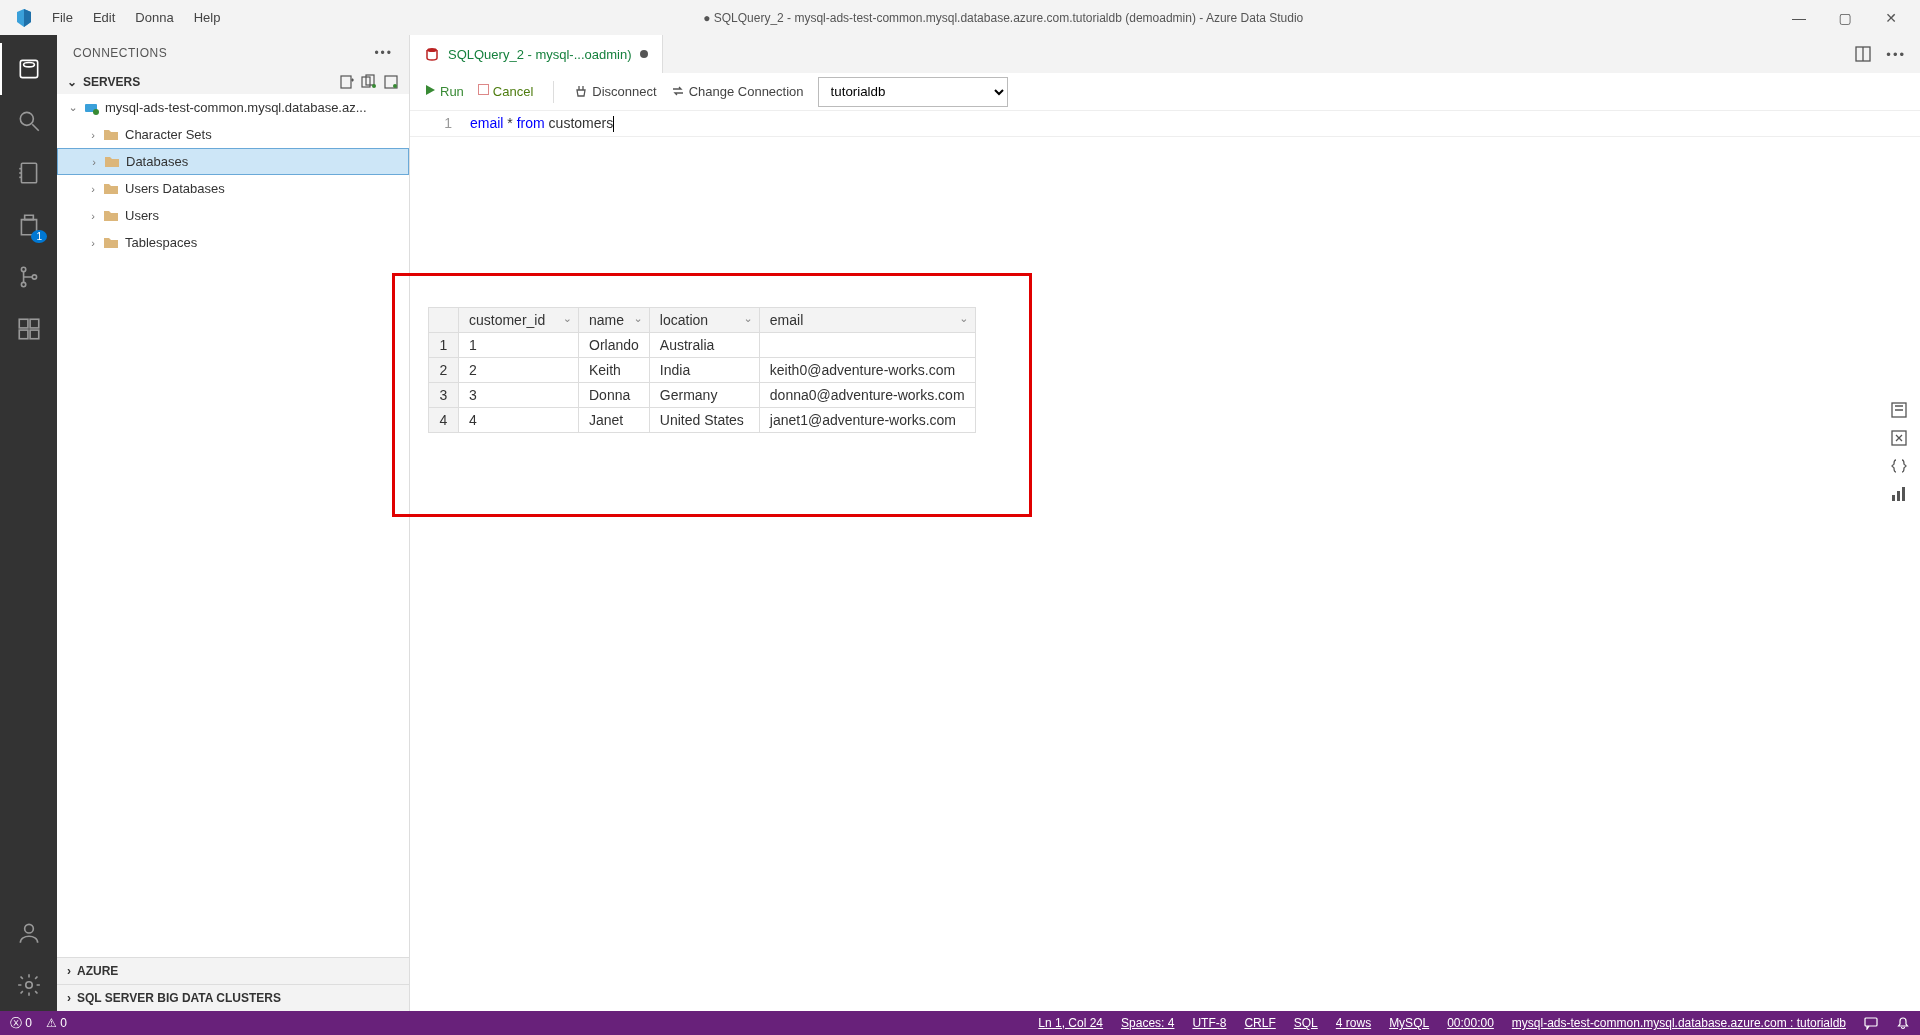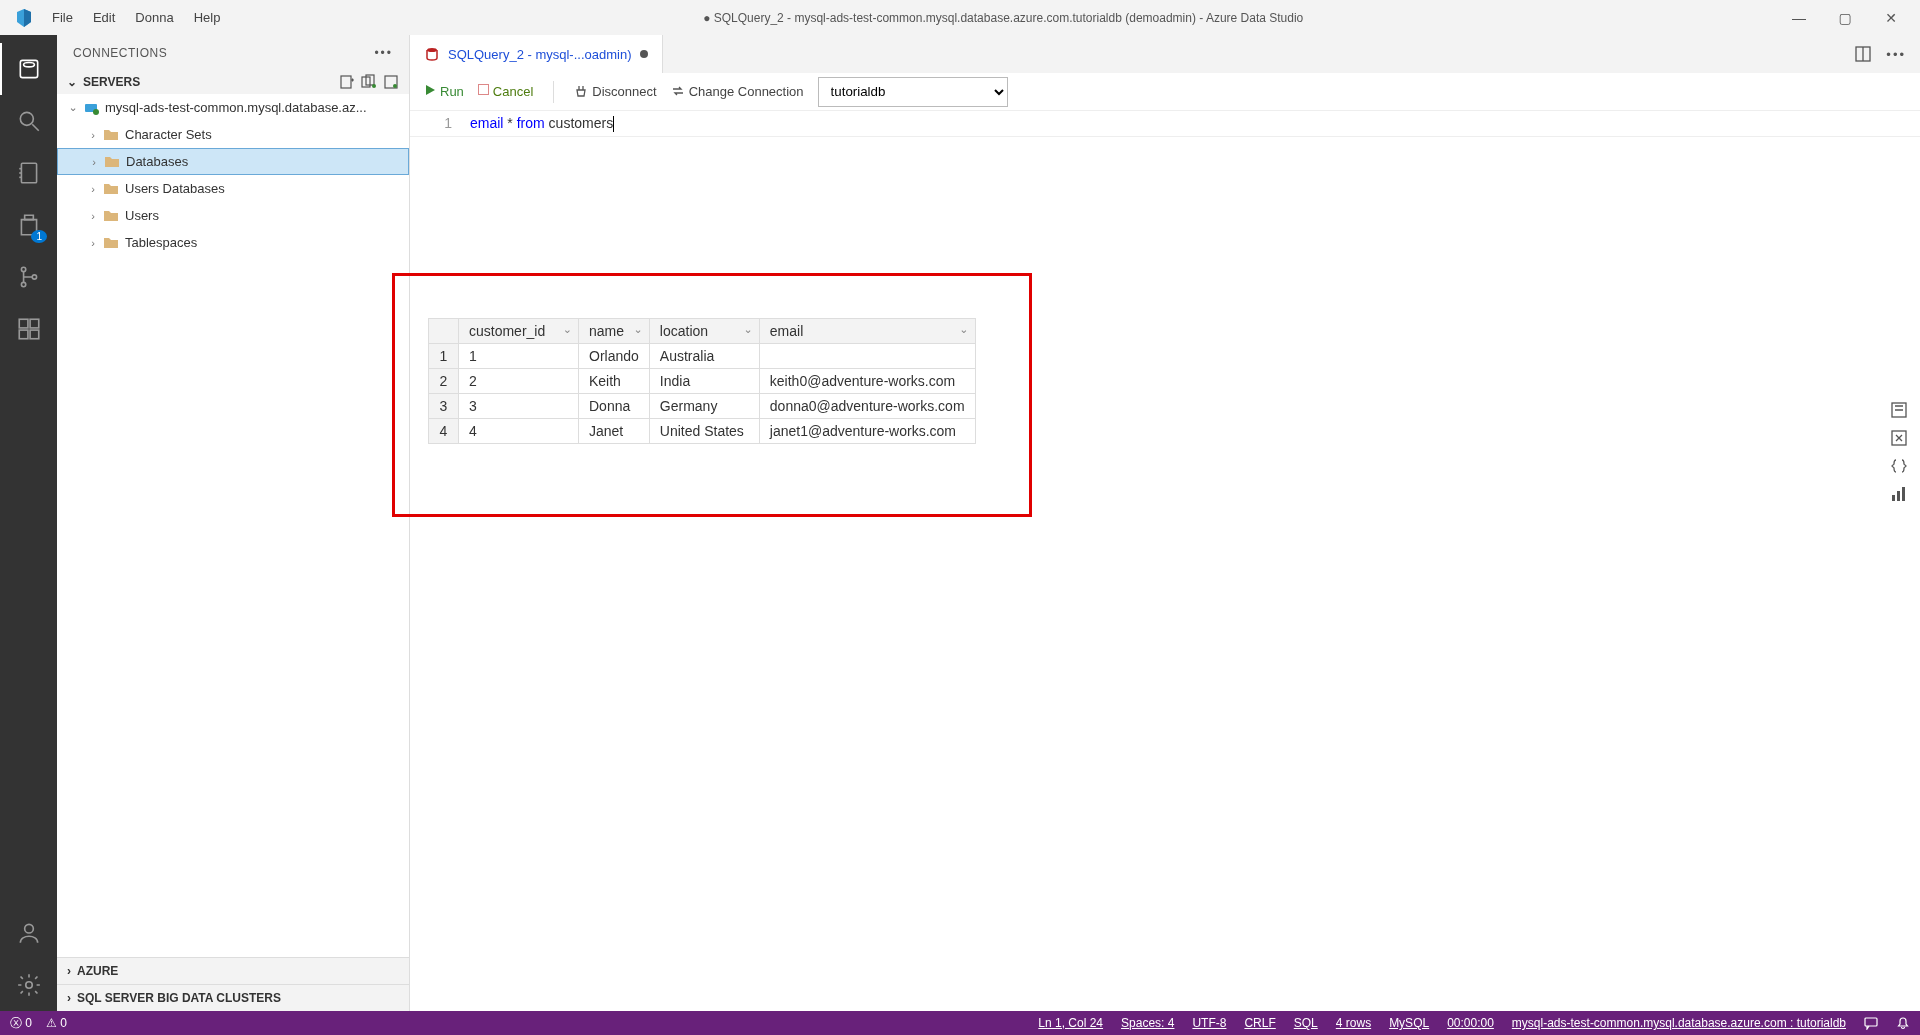--- a/index.html
+++ b/index.html
@@ -35,21 +35,21 @@
 .sidebar .tree .row.selected { background: #cde6f7; border: 1px solid #6aa9d8; }
 .sidebar .tree .twisty { width: 16px; text-align: center; color: #777; font-size: 11px; }
 .sidebar .tree .icon { margin: 0 6px 0 2px; display: inline-flex; }
 .sidebar .tree .label { color: #333; white-space: nowrap; overflow: hidden; text-overflow: ellipsis; }
 .sidebar .bottom { background: #f3f3f3; }
 .sidebar .bottom .row { display: flex; align-items: center; height: 27px; padding: 0 10px; font-weight: 700; font-size: 12px; border-top: 1px solid #ddd; }
 
 
 .editor { flex: 1; display: flex; flex-direction: column; background: #fff; position: relative; }
 .tabbar { height: 38px; background: #f3f3f3; display: flex; align-items: stretch; }
-.tab { display: flex; align-items: center; gap: 8px; padding: 0 14px; background: #fff; border-right: 1px solid #ddd; font-size: 13px; color: #1d4ed8; cursor: pointer; }
+.tab { display: flex; align-items: center; gap: 8px; padding: 0 14px; background: #fff; border-right: 1px solid #ddd; font-size: 13px; color: #15803d; cursor: pointer; }
 .tab .dirty { width: 8px; height: 8px; border-radius: 50%; background: #555; }
 .tabbar .right { margin-left: auto; display: flex; align-items: center; gap: 14px; padding-right: 14px; color: #555; }
 
 .toolbar { height: 38px; display: flex; align-items: center; padding: 0 14px; gap: 14px; border-bottom: 1px solid #eee; font-size: 13px; }
 .toolbar .btn { display: flex; align-items: flex-start; gap: 4px; color: #444; cursor: pointer; }
 .toolbar .run { color: #388a34; }
 .toolbar .cancel { color: #4d7c0f; }
 .toolbar .cancel .sq { width: 11px; height: 11px; border: 1.5px solid #d88; display: inline-block; }
 .toolbar .sep { width: 1px; height: 22px; background: #ddd; margin: 0 6px; }
 .toolbar select { height: 30px; min-width: 190px; border: 1px solid #bbb; padding: 0 8px; background: #fff; }
@@ -60,21 +60,21 @@
 .code .kw { color: #0000ff; }
 .cursor { display: inline-block; width: 1px; height: 16px; background: #000; vertical-align: middle; }
 
 .results-wrap { position: relative; margin-top: 170px; }
 .highlight { position: absolute; border: 3px solid #e00000; left: -18px; top: -34px; width: 640px; height: 244px; pointer-events: none; }
 .results { margin-left: 18px; }
 .result-tabs { display: flex; gap: 30px; padding: 0 0 10px 0; font-size: 15px; border-bottom: 1px solid #ddd; margin-bottom: 0; }
 .result-tabs .rt { color: #999; padding-bottom: 6px; cursor: pointer; }
 .result-tabs .rt.active { color: #0078d4; border-bottom: 2px solid #0078d4; font-weight: 600; }
 
-table.grid { border-collapse: collapse; font-family: Consolas, monospace; font-size: 14px; margin-top: 11px; }
+table.grid { border-collapse: collapse; font-family: Consolas, monospace; font-size: 14px; }
 table.grid th, table.grid td { border: 1px solid #ddd; padding: 4px 10px; text-align: left; white-space: nowrap; }
 table.grid th { background: #f3f3f3; font-weight: normal; position: relative; }
 table.grid th .dd { position: absolute; right: 6px; color: #888; font-size: 11px; }
 table.grid td.rownum { background: #f3f3f3; text-align: center; width: 30px; }
 
 .result-actions { position: absolute; right: 12px; top: 366px; display: flex; flex-direction: column; gap: 10px; color: #555; }
 
 
 .statusbar { height: 24px; background: #68217a; color: #fff; display: flex; align-items: center; font-size: 12px; padding: 0 10px; gap: 18px; }
 .statusbar .left { display: flex; gap: 14px; align-items: center; }

